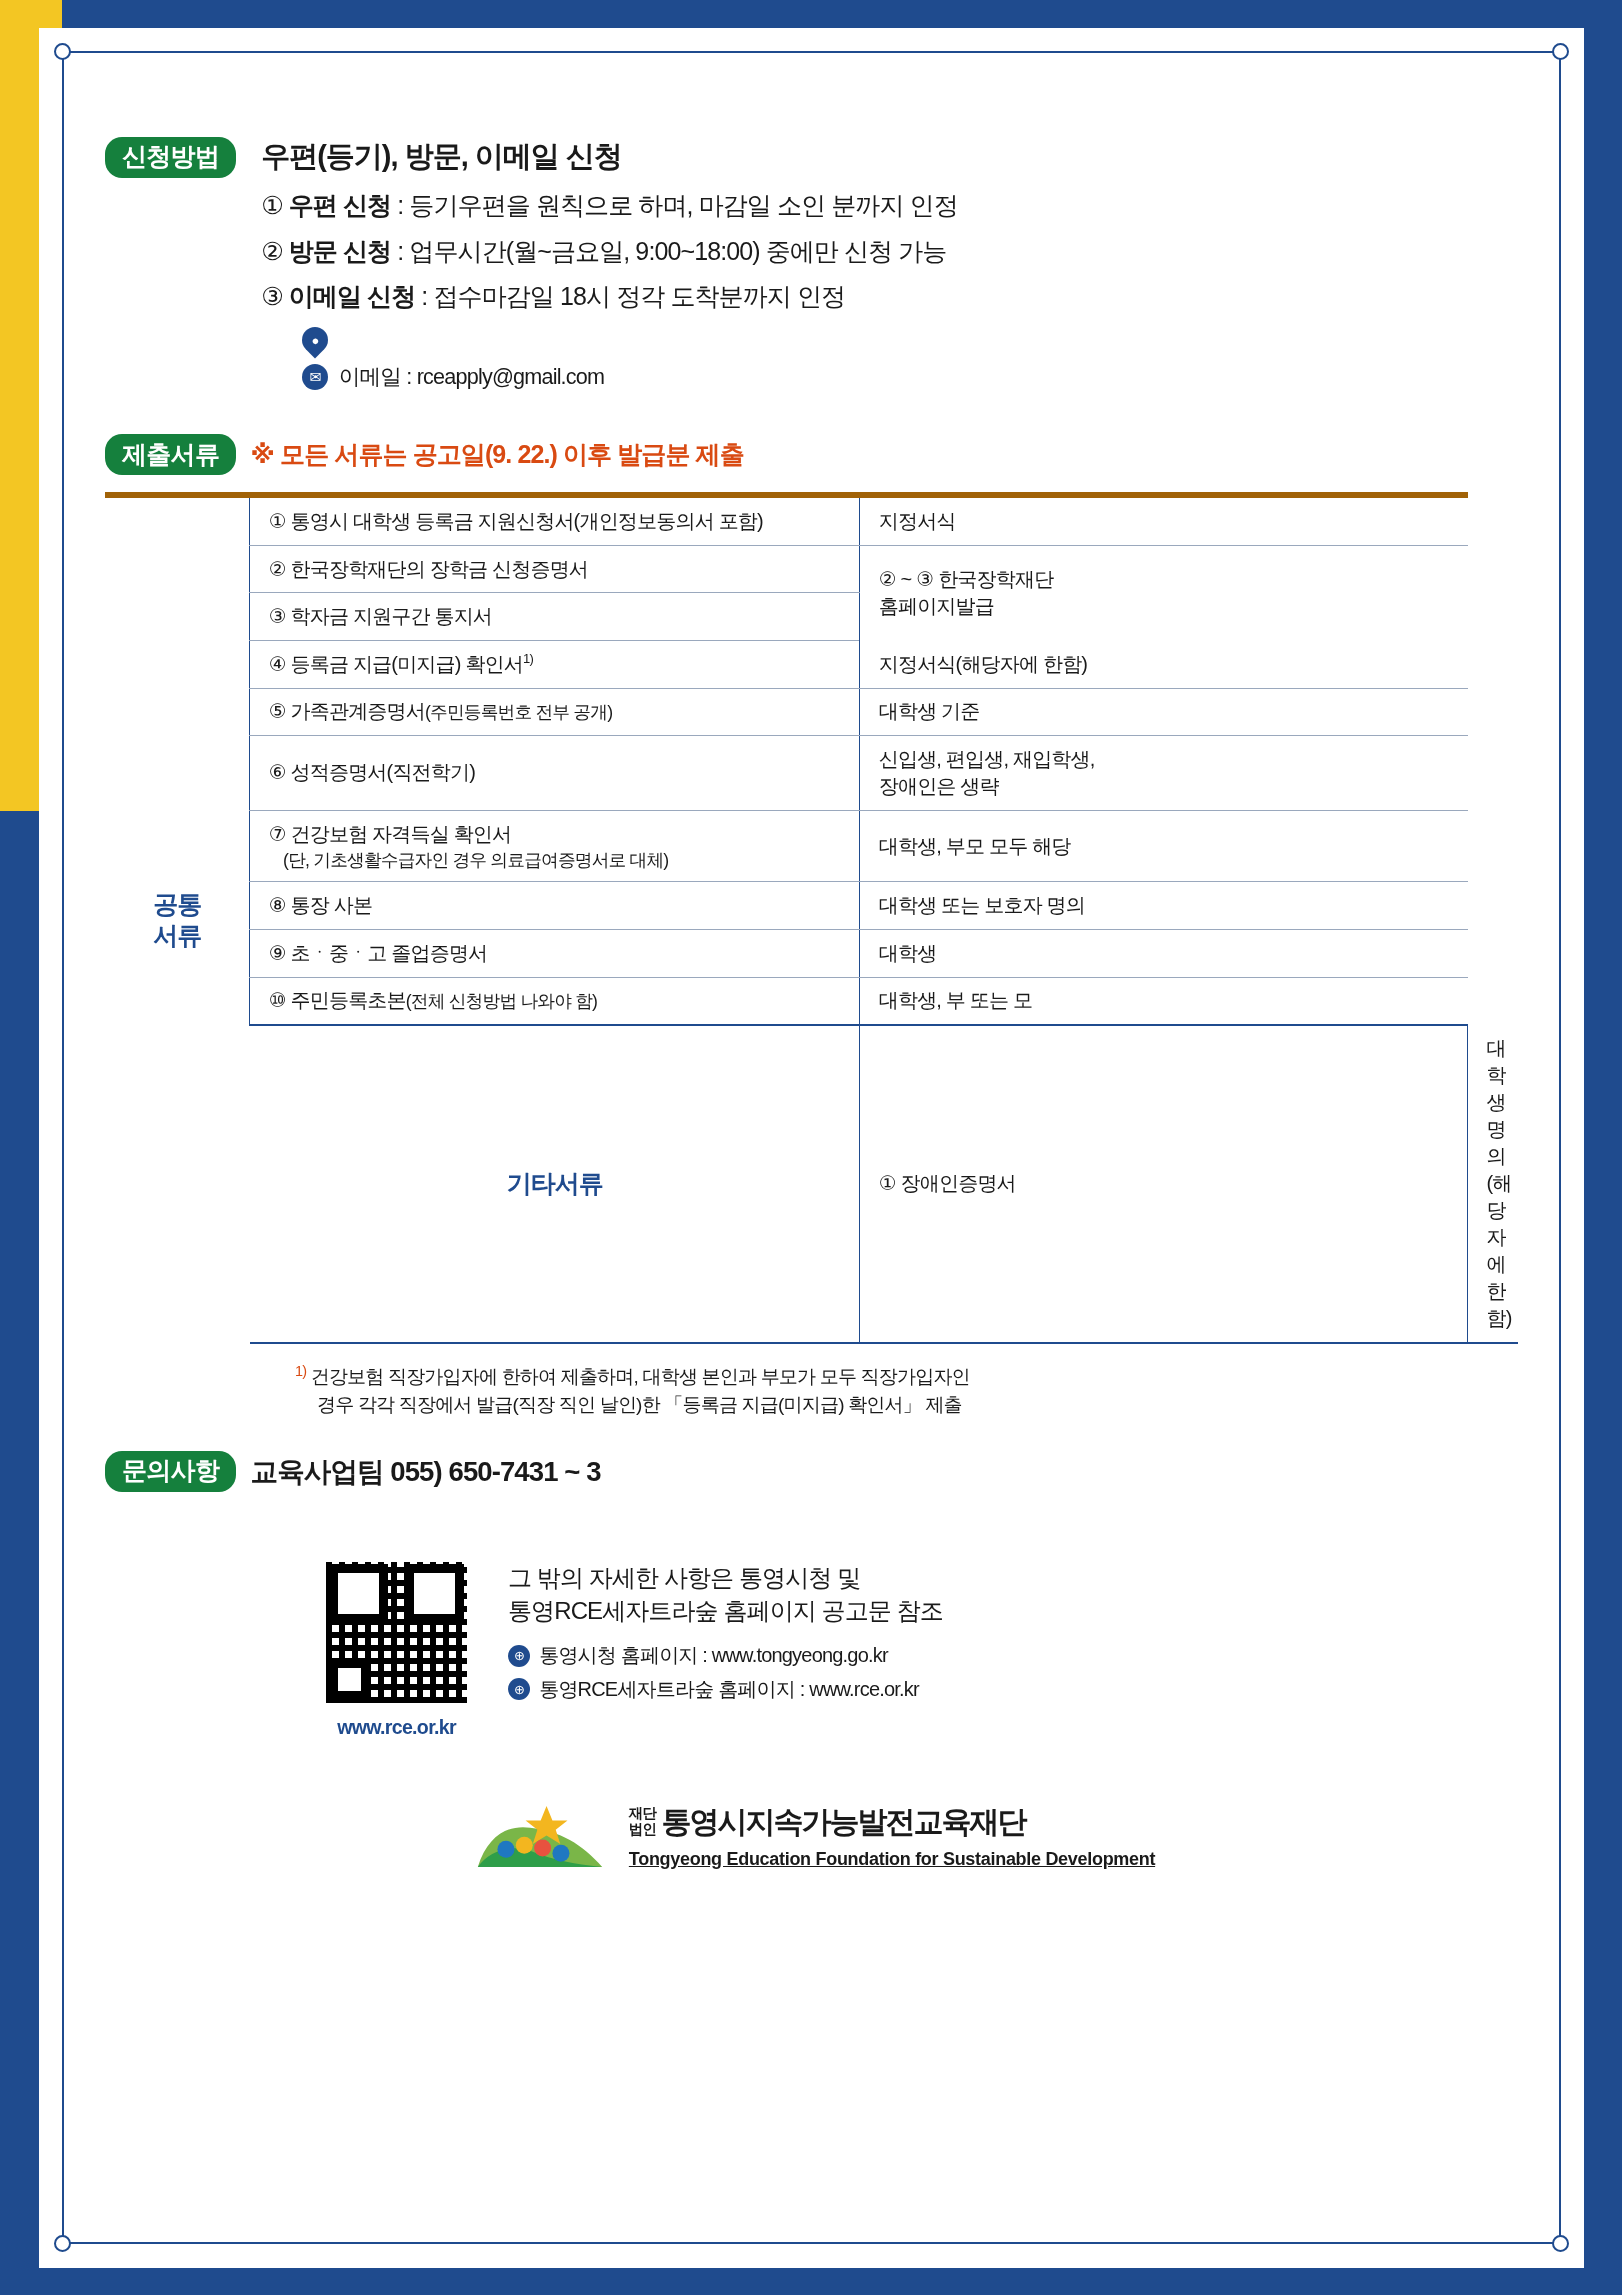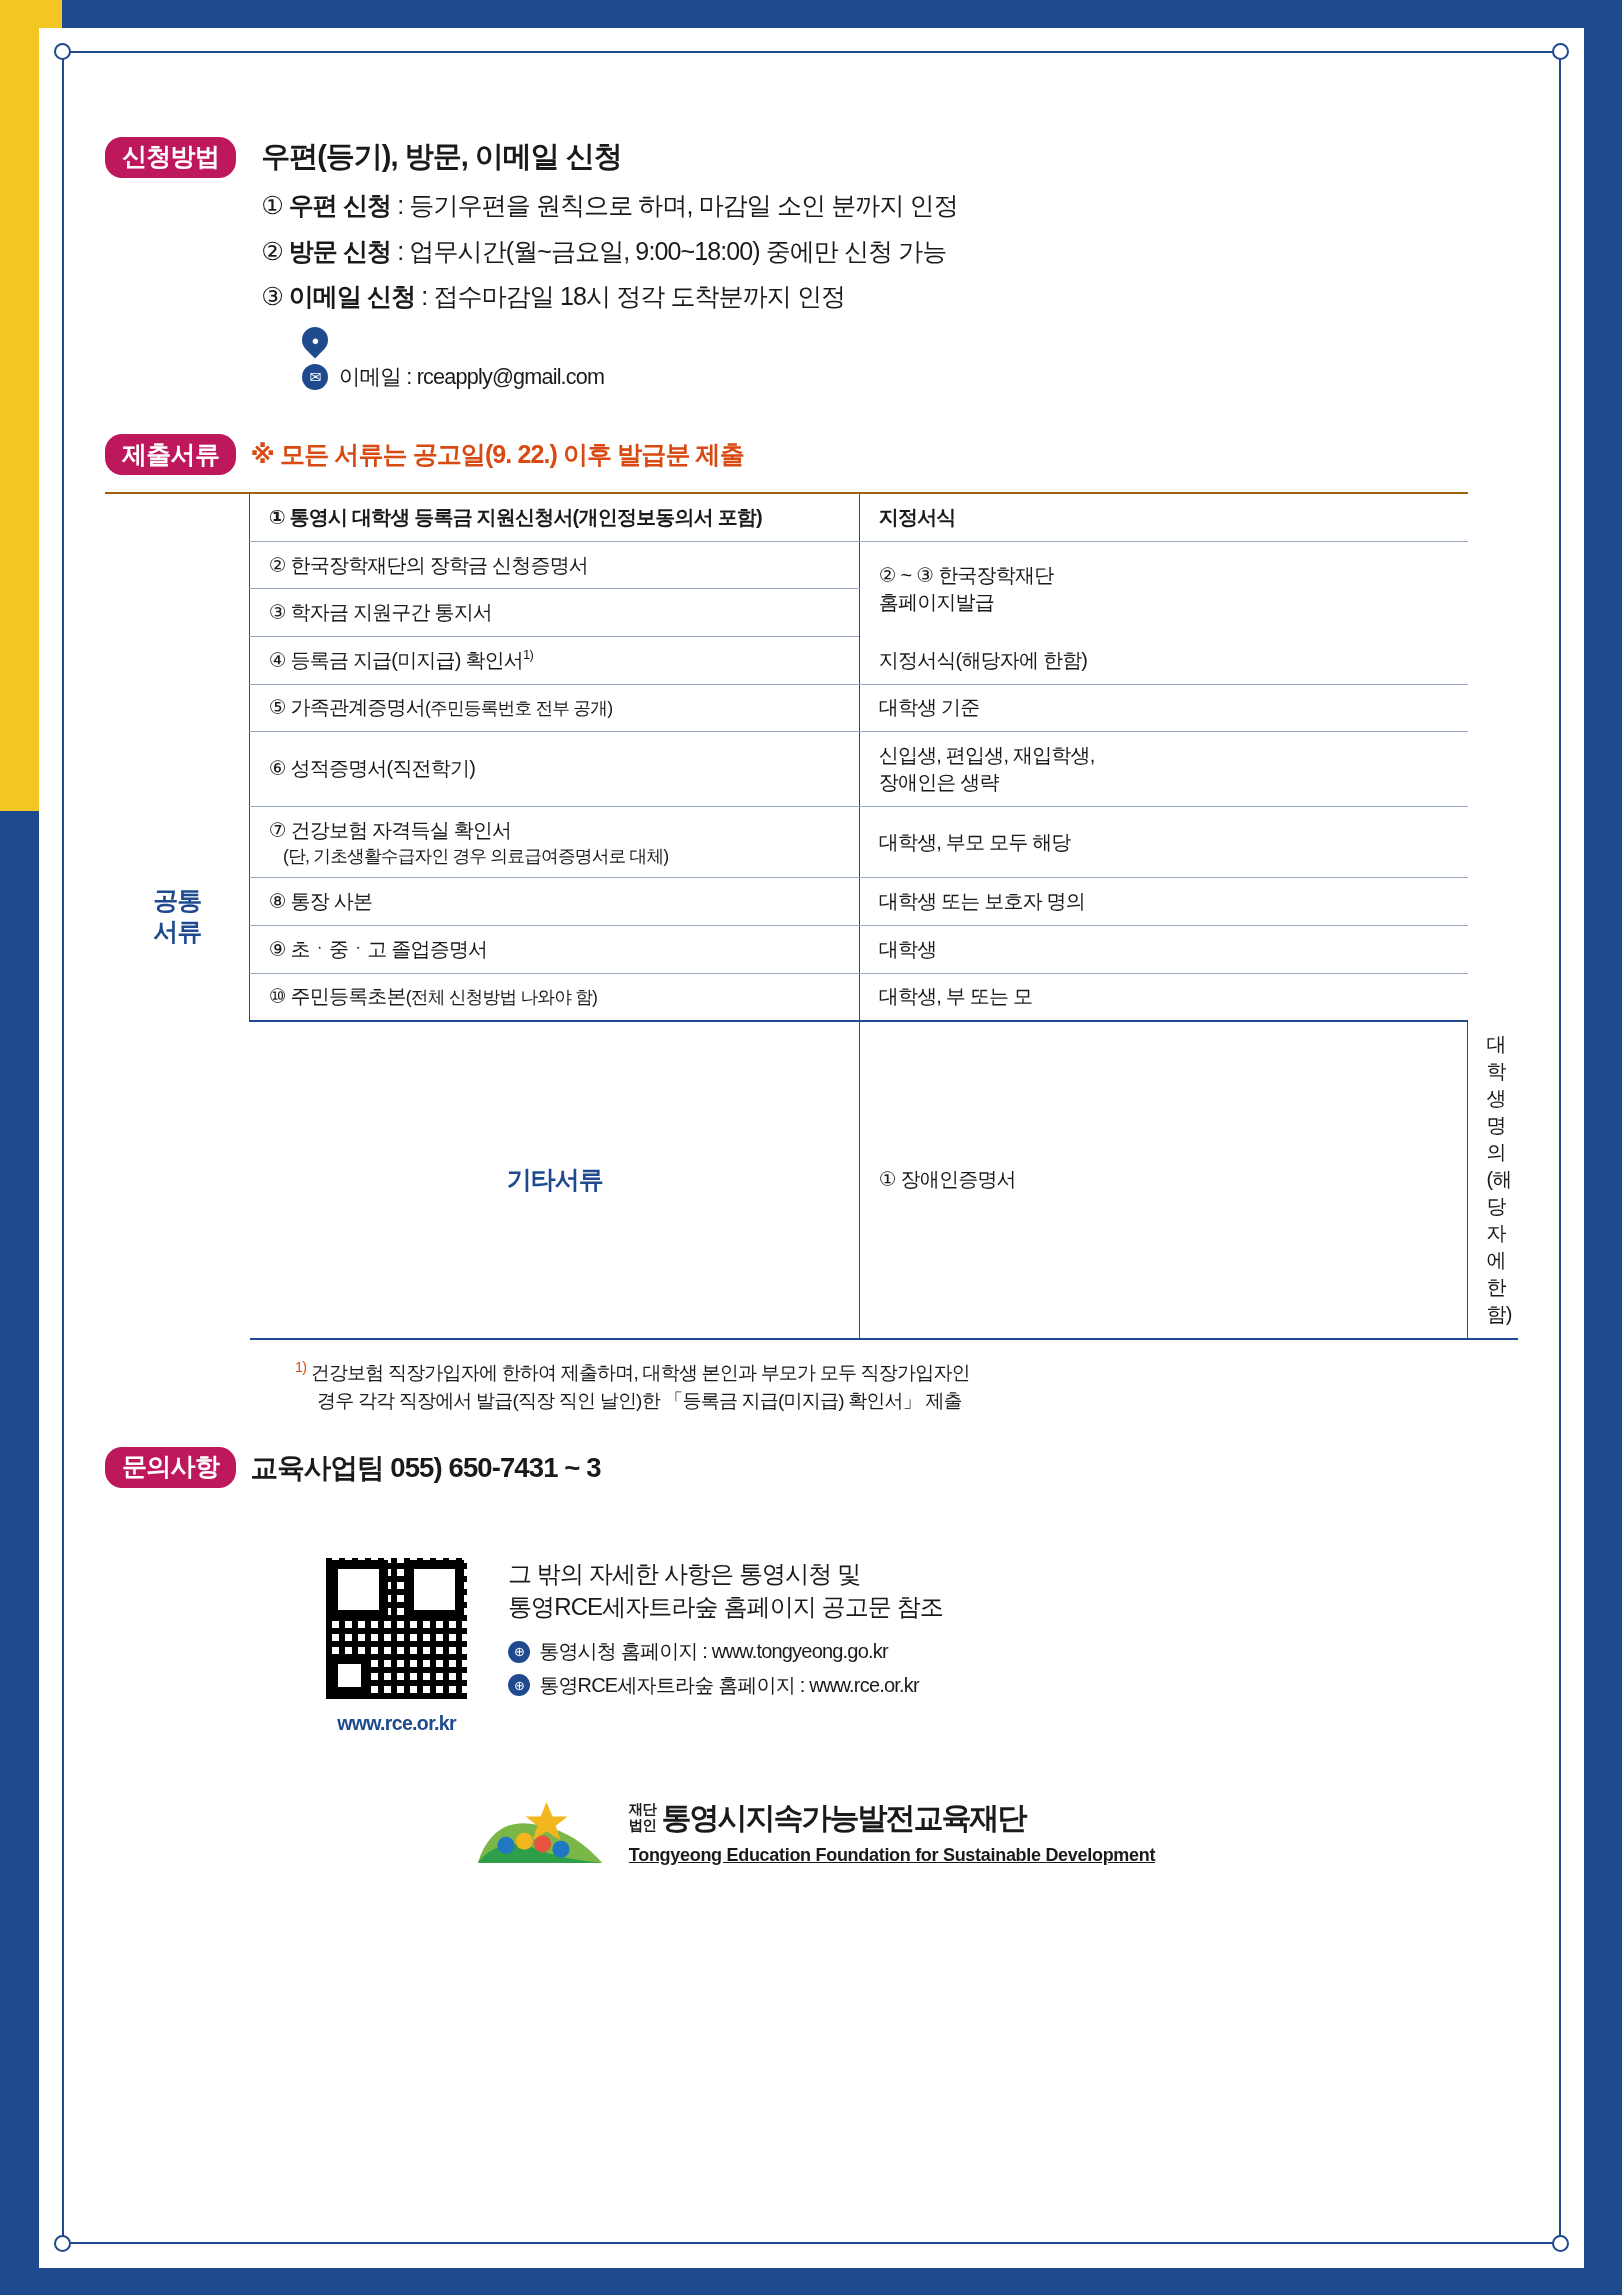--- a/index.html
+++ b/index.html
@@ -50,21 +50,21 @@
   .cd-br { right:54px; bottom:43px; }
 
   .content {
     position:absolute;
     left:105px; top:111px; right:105px; bottom:79px;
   }
 
   
   .tag {
     display:inline-block;
-    background:#be185d;
+    background:#15803d;
     color:#ffffff;
     font-size:25px;
     font-weight:bold;
     letter-spacing:-0.7px;
     padding:7.2px 17px 8.5px;
     border-radius:17px;
     line-height:1;
     white-space:nowrap;
   }
 
@@ -126,21 +126,21 @@
     text-align:center;
     font-size:25px;
     font-weight:bold;
     color:#1f4b8e;
     letter-spacing:-1px;
     line-height:1.25;
   }
   .doc-name { width:707px; padding-left:18.3px !important; border-left:1.3px solid #1f4b8e; }
   .doc-note { padding-left:18.3px !important; border-left:1.3px solid #1f4b8e; }
   .small { font-size:17.7px; }
-  .topline   { border-top:2px solid #a16207;font-weight:bold; }
+  .topline   { border-top:6px solid #a16207; }
   .botline   { border-bottom:2px solid #1f4b8e; }
   .thin-b    { border-bottom:0.7px solid #9aa8bd; }
   sup { font-size:13px; }
 
   .footnote {
     margin-top:17px;
     margin-left:190px;
     font-size:19px;
     color:#1a1a1a;
     letter-spacing:-0.8px;

